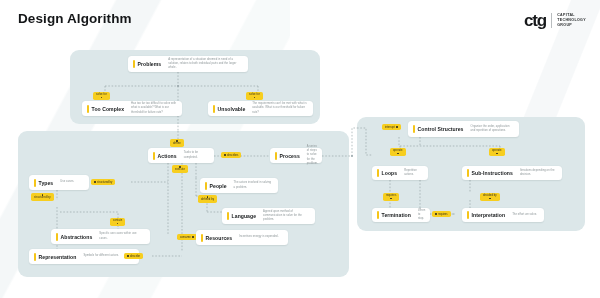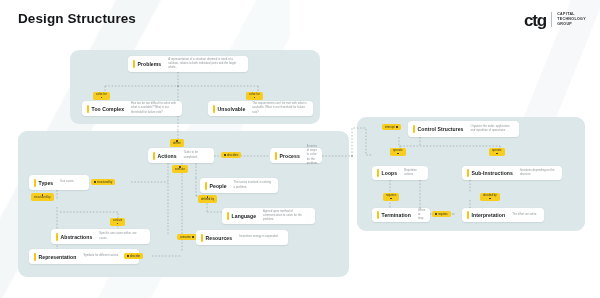--- a/index.html
+++ b/index.html
@@ -27,21 +27,21 @@
   }
 
   
   .page-title{
     position:absolute; left:18px; top:11px;
     font-size:13.5px; font-weight:bold; color:#141618;
     letter-spacing:.1px;
   }
   .logo{
     position:absolute; right:14px; top:12px;
-    display:flex; gap:5px;
+    display:flex; align-items:center; gap:5px;
   }
   .logo-mark{
     font-size:17px; font-weight:bold; color:#17191b;
     letter-spacing:-1.1px; line-height:1;
   }
   .logo-rule{ width:1px; height:15px; background:#b9bdbf; }
   .logo-words{
     font-size:3.6px; font-weight:bold; color:#2a2d2f;
     letter-spacing:.35px; line-height:1.42;
   }
@@ -115,21 +115,21 @@
     width:1.5px; height:1.5px; border-radius:50%; background:#34301c; flex:none;
   }
 </style>
 </head>
 <body>
 
 <div class="bg-swoosh swoosh-1"></div>
 <div class="bg-swoosh swoosh-2"></div>
 <div class="bg-swoosh swoosh-3"></div>
 
-<div class="page-title">Design Structures</div>
+<div class="page-title">Design Algorithm</div>
 
 <div class="logo">
   <div class="logo-mark">ctg</div>
   <div class="logo-rule"></div>
   <div class="logo-words">
     <div>CAPITAL</div>
     <div>TECHNOLOGY</div>
     <div>GROUP</div>
   </div>
 </div>

